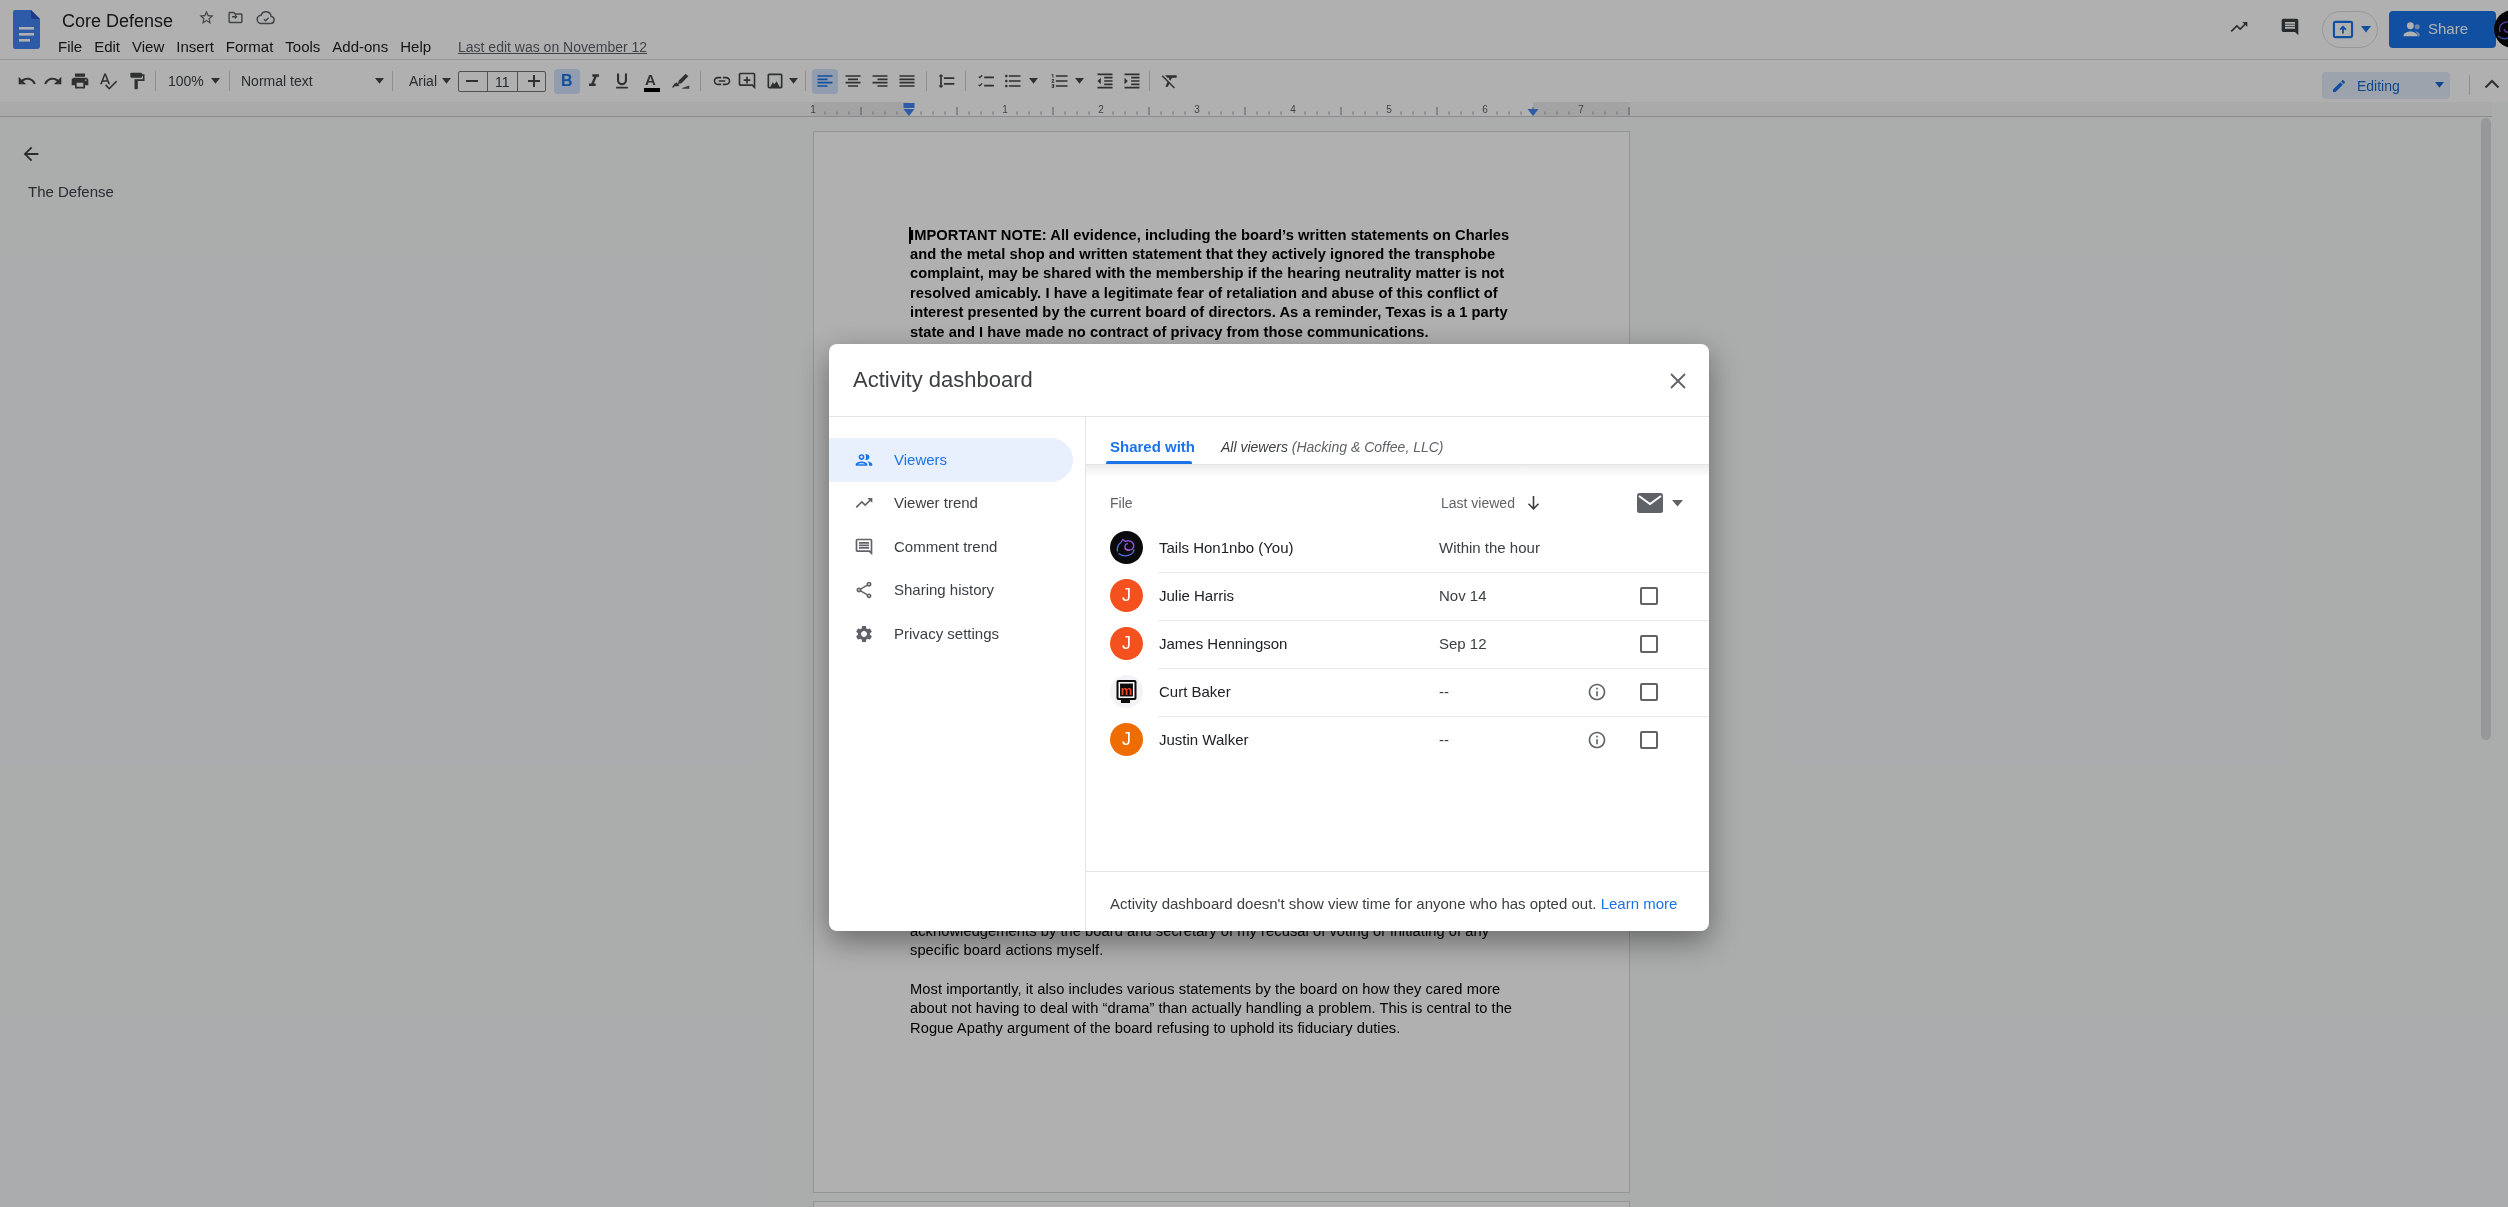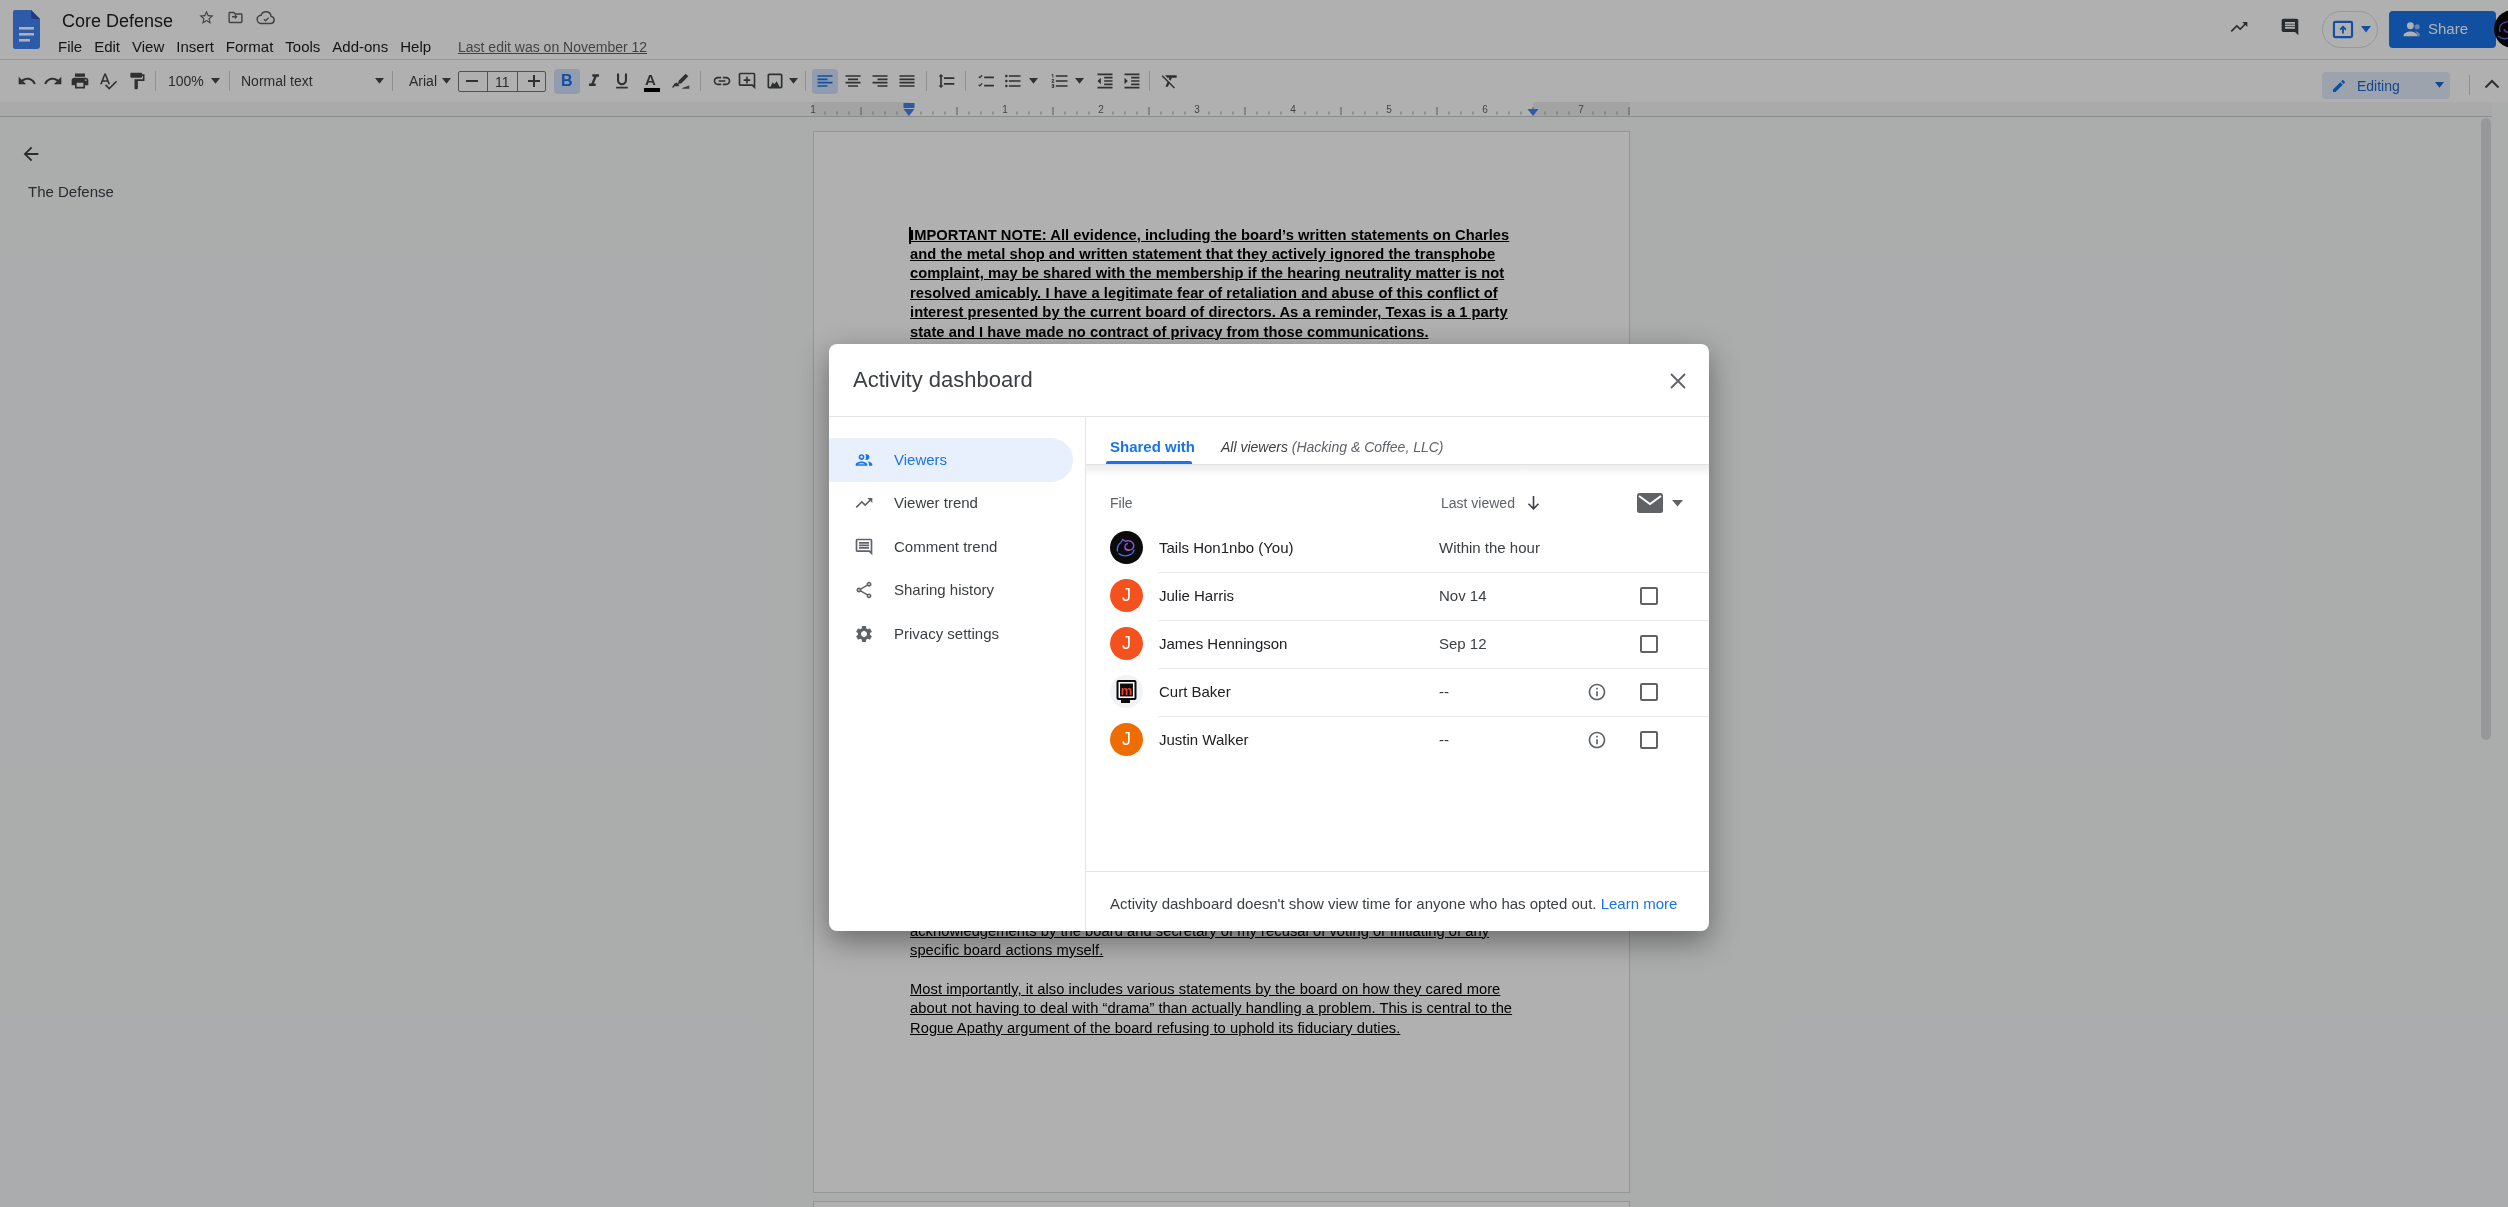--- a/index.html
+++ b/index.html
@@ -17,21 +17,21 @@
   #toolbar { position:absolute; left:0; top:60px; width:2508px; height:42px; background:#fff; }
   .tsep { position:absolute; top:11px; width:1px; height:20px; background:#cdd1d4; }
   .ticon { position:absolute; top:11px; width:20px; height:20px; }
   .tbtxt { position:absolute; top:13px; font-size:14px; color:#3c4043; }
   
   #ruler { position:absolute; left:0; top:102px; width:2492px; height:15px; background:#fafbfb; border-bottom:1px solid #c9cdd1; overflow:hidden; }
   
   #canvas { position:absolute; left:0; top:118px; width:2508px; height:871px; background:#f8f9fa; }
   #page { position:absolute; left:813px; top:13px; width:817px; height:1062px; background:#fff; border:1px solid #d5d8db; }
   #page2 { position:absolute; left:813px; top:1083px; width:817px; height:10px; background:#fff; border:1px solid #d5d8db; }
-  .doctext { position:absolute; left:910px; width:630px; font-size:14.7px; line-height:19.4px; color:#000; letter-spacing:0.05px;text-decoration:underline; }
+  .doctext { position:absolute; left:910px; width:630px; font-size:14.7px; line-height:19.4px; color:#000; letter-spacing:0.05px; }
   
   #scrim { position:absolute; left:0; top:0; width:2508px; height:1207px; background:rgba(0,0,0,0.31); z-index:50; }
   
   #dialog { position:absolute; left:829px; top:344px; width:880px; height:587px; background:#fff; border-radius:8px;
     box-shadow:0 10px 30px rgba(0,0,0,0.4); z-index:60; }
   #dlg-title { position:absolute; left:24px; top:23px; font-size:22px; color:#3c4043; }
   #dlg-hdiv { position:absolute; left:0; top:72px; width:880px; height:1px; background:#e4e4e4; }
   #dlg-vdiv { position:absolute; left:256px; top:73px; width:1px; height:514px; background:#e4e4e4; }
   .navitem { position:absolute; left:0; width:244px; height:44px; }
   .navicon { position:absolute; left:25px; top:12px; width:20px; height:20px; }

